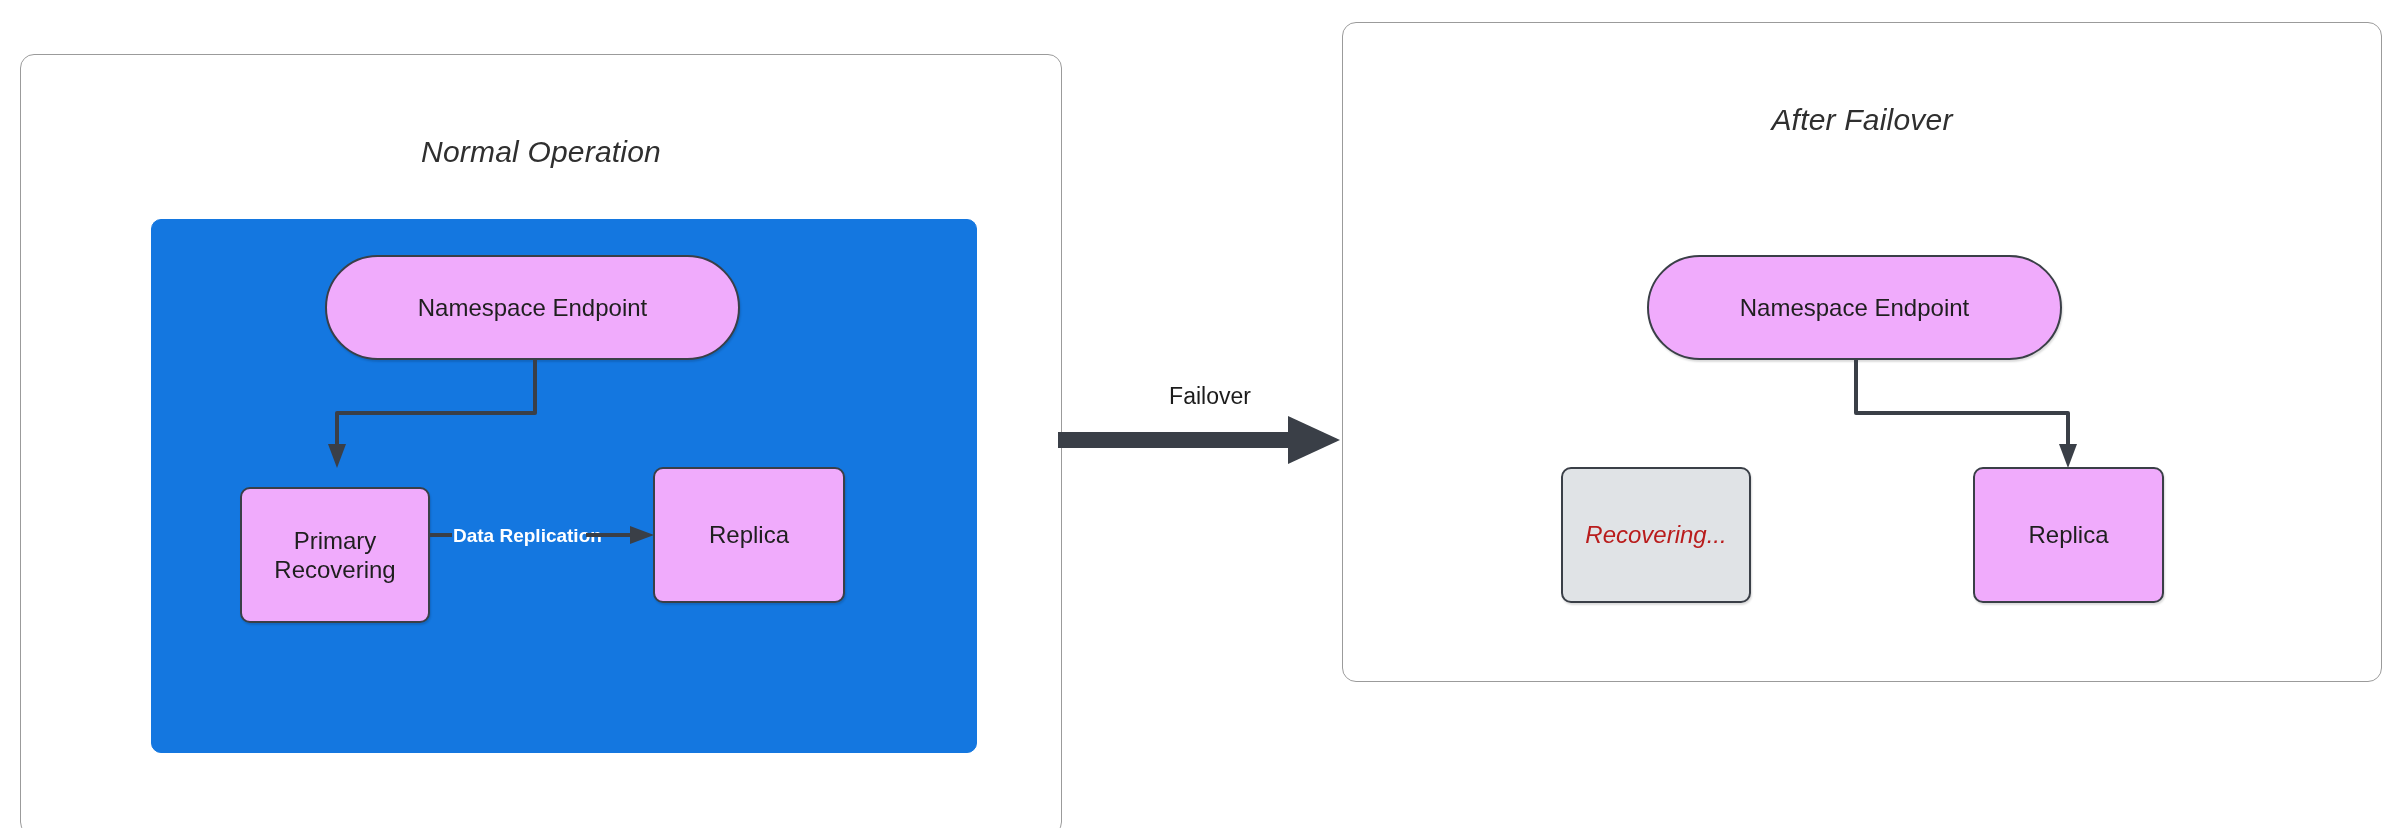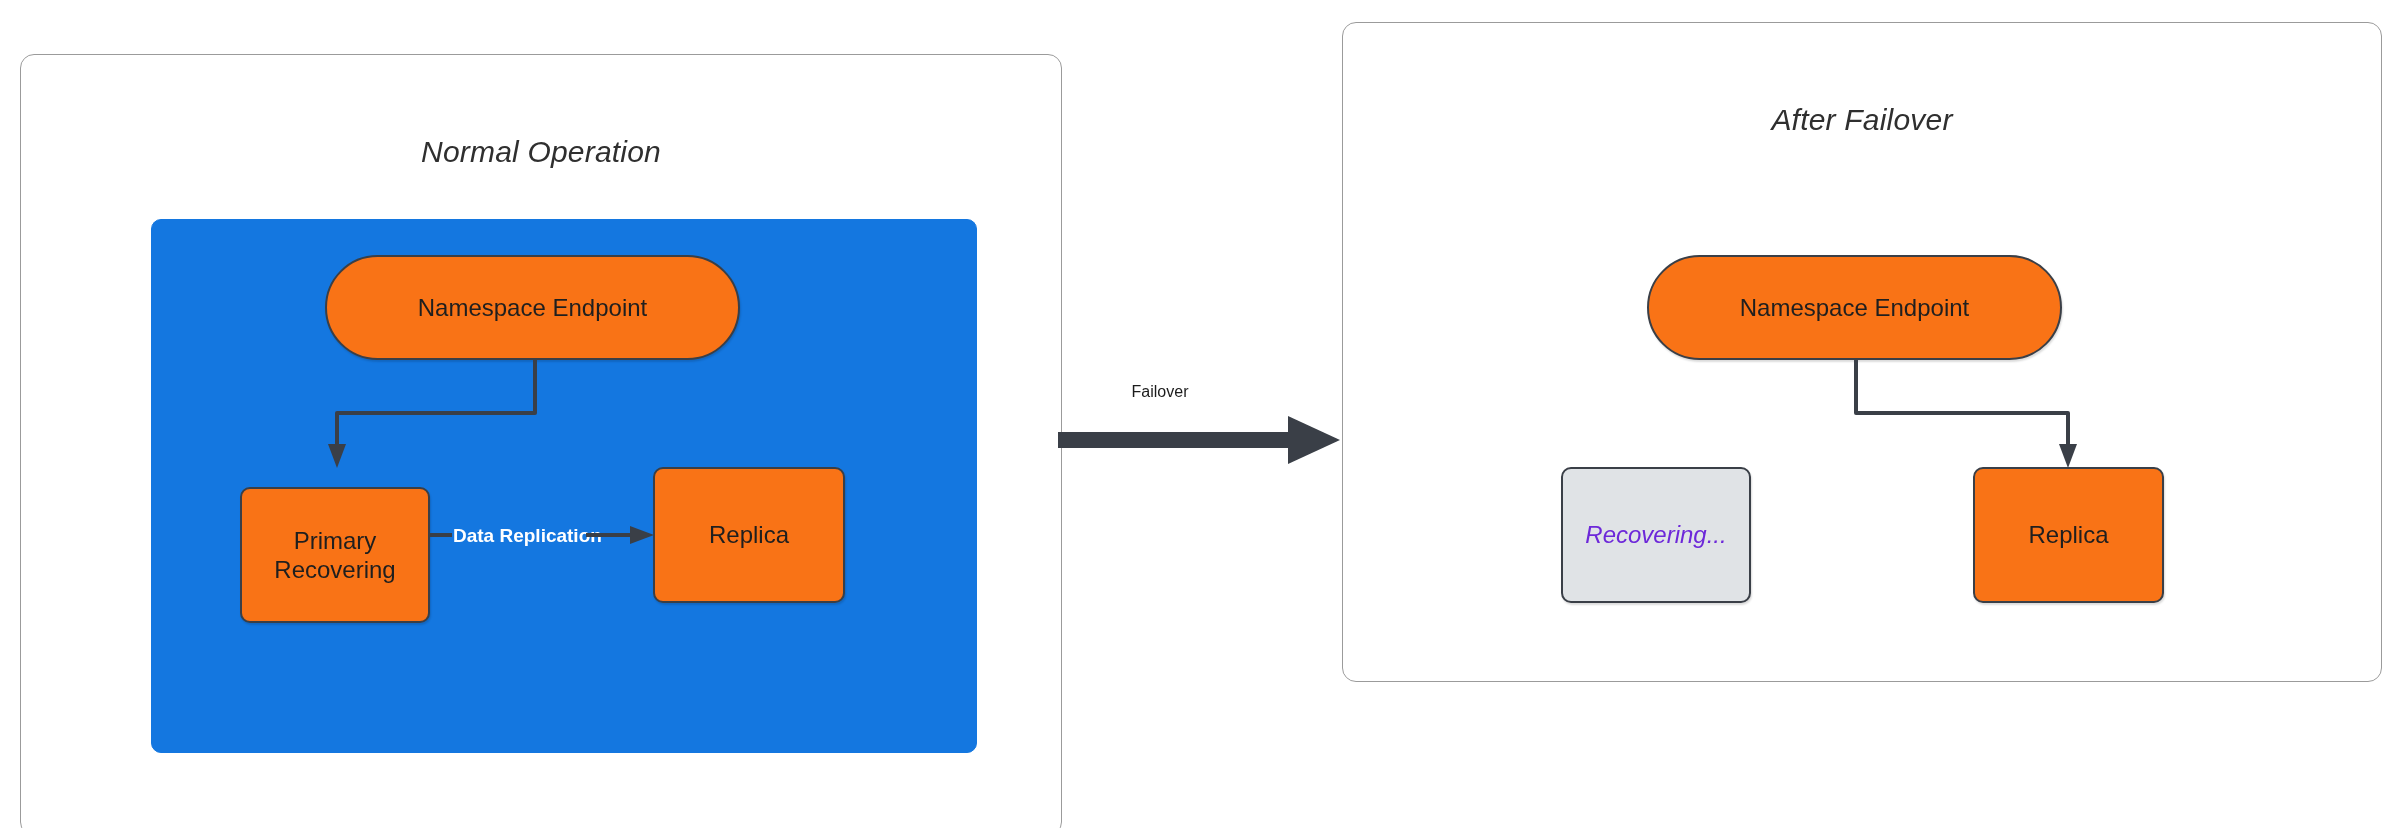--- a/index.html
+++ b/index.html
@@ -60,31 +60,31 @@
   .node {
     position: absolute;
     box-sizing: border-box;
     display: flex;
     align-items: center;
     justify-content: center;
     text-align: center;
     color: #1f1f1f;
     font-size: 24px;
     line-height: 1.22;
-    background: #f97316;
+    background: #f0abfc;
     border: 2px solid #3a3f47;
     box-shadow: 1px 2px 2px rgba(0,0,0,0.14);
   }
   .node.pill  { border-radius: 999px; }
   .node.rect  { border-radius: 10px; }
   .node.recovering {
     background: #e0e3e6;
     border: 2px solid #3a3f47;
     font-style: italic;
-    color: #6d28d9;
+    color: #b91c1c;
   }
 
   
   #node-ns-endpoint-left { left: 325px; top: 255px; width: 415px; height: 105px; }
   #node-primary-left     { left: 240px; top: 467px; width: 190px; height: 136px; margin-top: 20px; }
   #node-replica-left     { left: 653px; top: 467px; width: 192px; height: 136px; }
 
   
   #node-ns-endpoint-right { left: 1647px; top: 255px; width: 415px; height: 105px; }
   #node-recovering-right  { left: 1561px; top: 467px; width: 190px; height: 136px; }
@@ -112,25 +112,25 @@
   .edge-label {
     position: absolute;
     font-size: 19px;
     font-weight: bold;
     color: #ffffff;
     white-space: nowrap;
   }
   #label-data-replication { left: 453px; top: 525px; }
   #label-failover {
     position: absolute;
-    left: 1019px;
+    left: 1069px;
     top: 383px;
     width: 282px;
     text-align: center;
-    font-size: 16px;
+    font-size: 23px;
     color: #1c1c1c;
     white-space: nowrap;
   }
 </style>
 </head>
 <body>
 
 <div id="stage">
 
   <div class="panel" id="panel-left">

